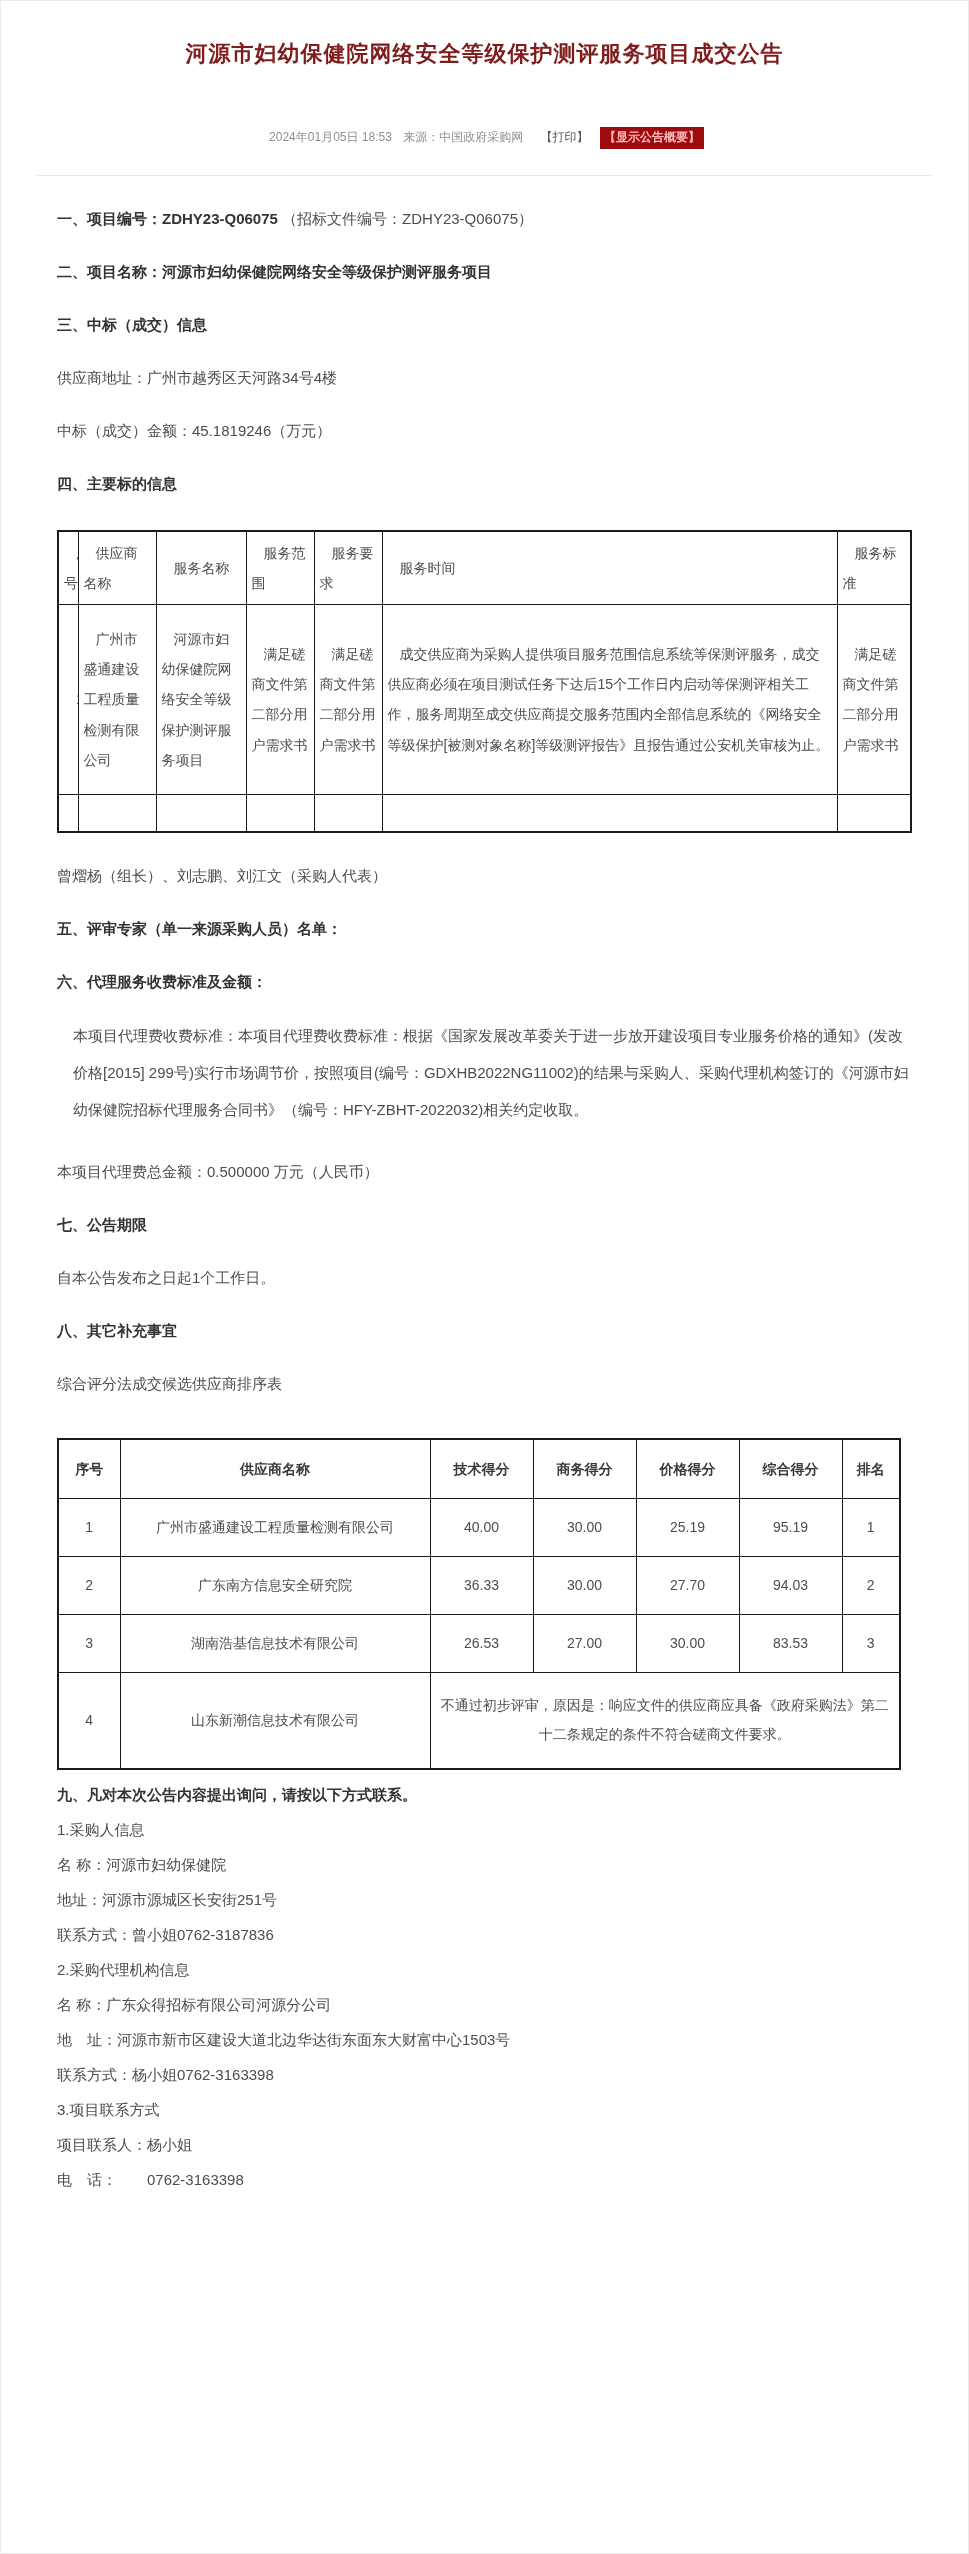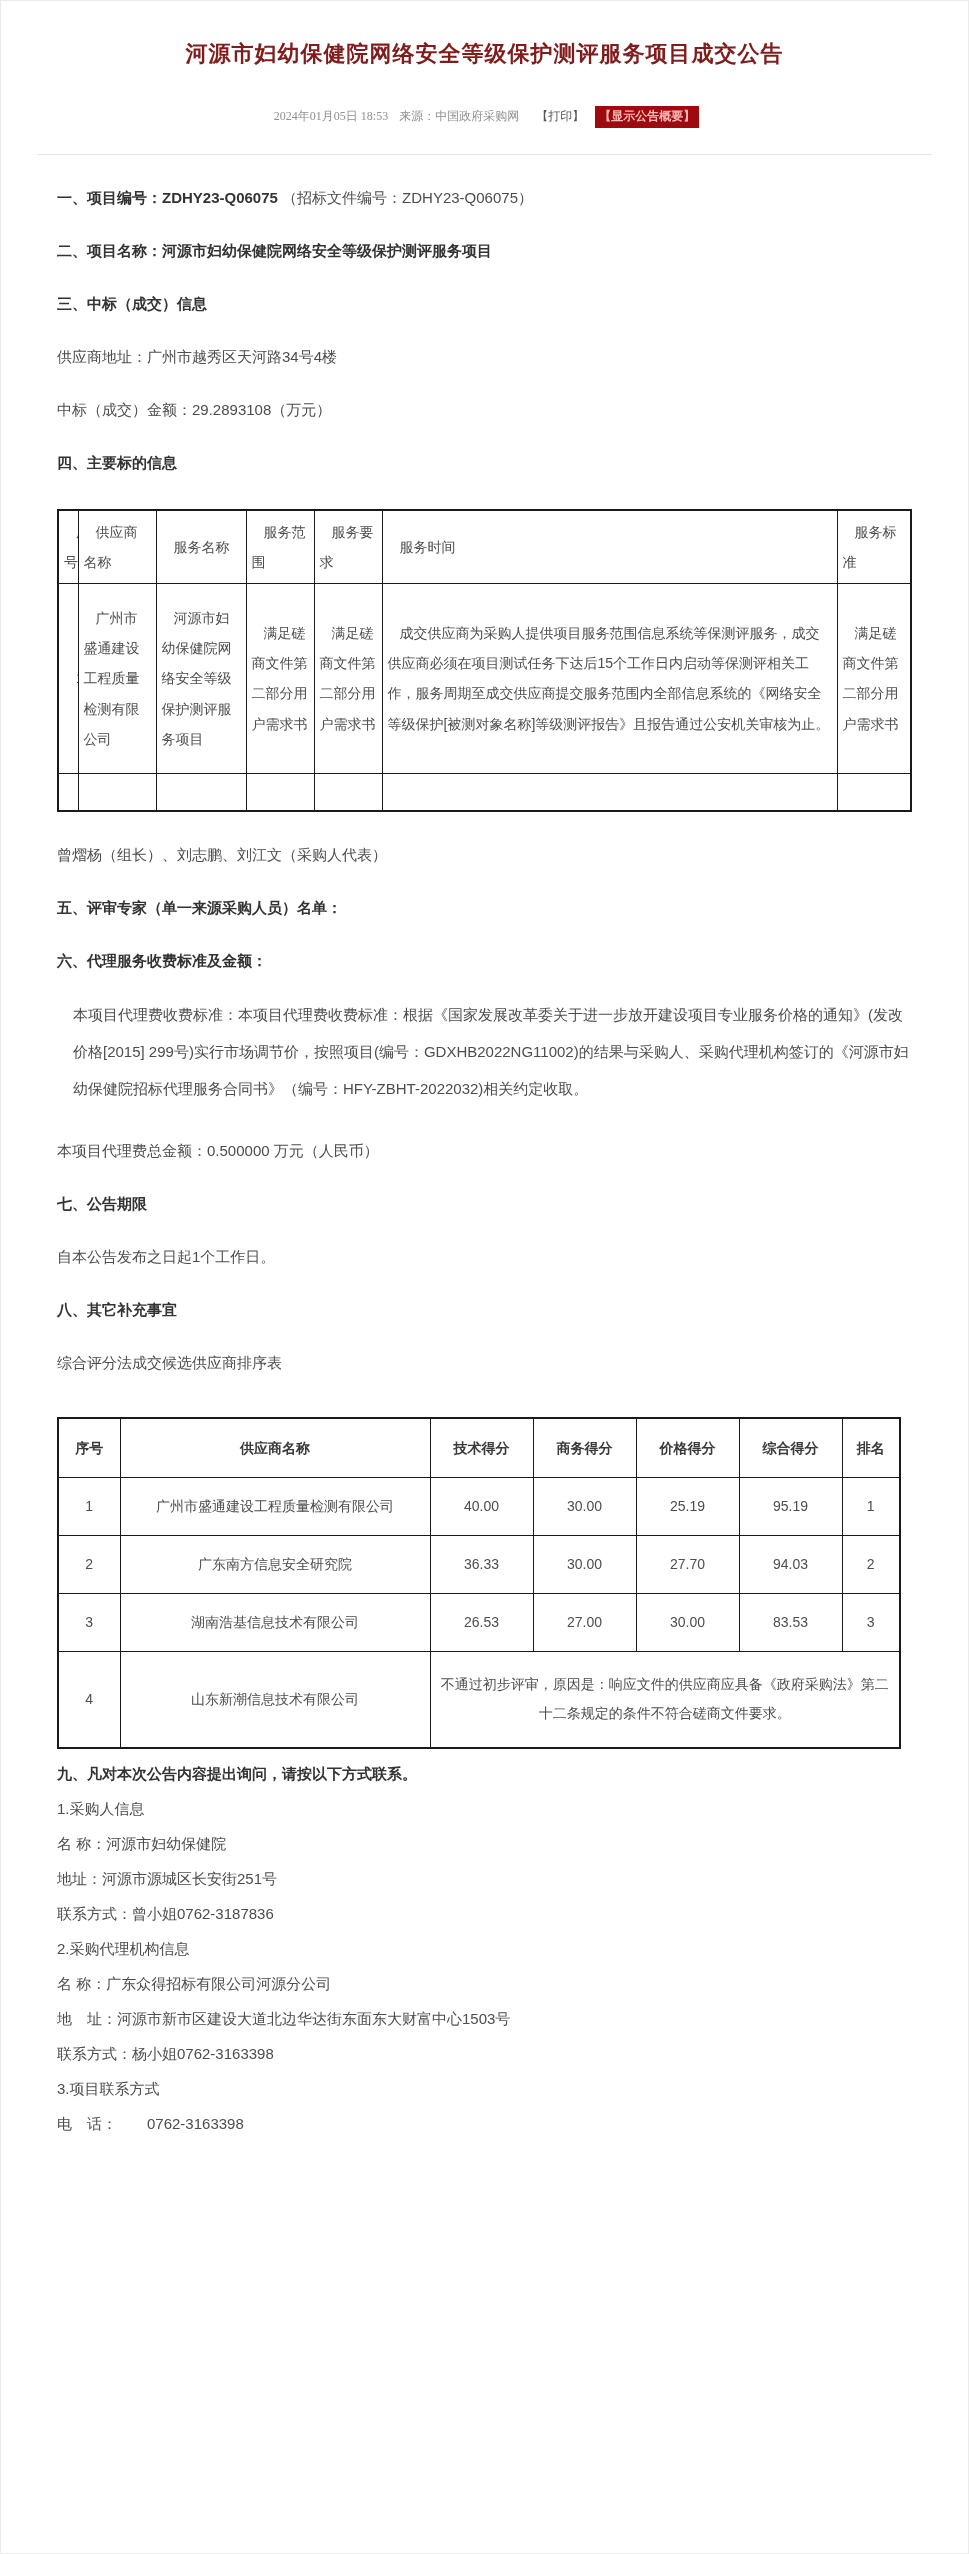--- a/index.html
+++ b/index.html
@@ -11,21 +11,21 @@
   .page {
     width:969px; min-height:2554px; margin:0 auto;
     background:#ffffff; border:1px solid #ebebeb;
     padding:26px 56px 120px 56px;
   }
   .doc-title {
     text-align:center; font-size:22px; font-weight:bold; color:#7f1d1d;
     line-height:1.4; margin-top:12px; letter-spacing:1px;
   }
   .meta-line {
-    margin-top:36px; text-align:center; font-size:12px; color:#8f8f8f;font-family:Liberation Serif, serif;
+    margin-top:57px; text-align:center; font-size:12px; color:#8f8f8f;
   }
   .meta-line .piece { margin:0 4px; }
   .print-link { color:#555; cursor:pointer; margin-left:10px; }
   .summary-badge {
     display:inline-block; margin-left:8px; padding:2px 4px 3px 4px;
     background:#9e0b0f; color:#ffb9b9; font-weight:bold; cursor:pointer;
   }
   .divider { border:none; border-top:1px solid #e6e6e6; margin:26px -20px 0 -20px; }
 
   .content { margin-top:10px; }
@@ -80,21 +80,21 @@
     <p class="line h">
       <span>一、项目编号：ZDHY23-Q06075</span>
       <span class="normal">（招标文件编号：ZDHY23-Q06075）</span>
     </p>
 
     <p class="line h">二、项目名称：河源市妇幼保健院网络安全等级保护测评服务项目</p>
 
     <p class="line h">三、中标（成交）信息</p>
 
     <p class="line">供应商地址：广州市越秀区天河路34号4楼</p>
-    <p class="line">中标（成交）金额：29.2893108（万元）</p>
+    <p class="line">中标（成交）金额：45.1819246（万元）</p>
 
     <p class="line h">四、主要标的信息</p>
 
     <table class="subject-table">
       <colgroup>
         <col style="width:20px">
           <col style="width:78px">
           <col style="width:90px">
         <col style="width:68px">
           <col style="width:68px">
@@ -211,17 +211,18 @@
       <p class="line">名 称：河源市妇幼保健院</p>
       <p class="line">地址：河源市源城区长安街251号</p>
       <p class="line">联系方式：曾小姐0762-3187836</p>
 
       <p class="line">2.采购代理机构信息</p>
       <p class="line">名 称：广东众得招标有限公司河源分公司</p>
       <p class="line">地　址：河源市新市区建设大道北边华达街东面东大财富中心1503号</p>
       <p class="line">联系方式：杨小姐0762-3163398</p>
 
       <p class="line">3.项目联系方式</p>
+      <p class="line">项目联系人：杨小姐</p>
       <p class="line">电　话：　　0762-3163398</p>
     </div>
 
   </div>
 </div>
 
 </body></html>

